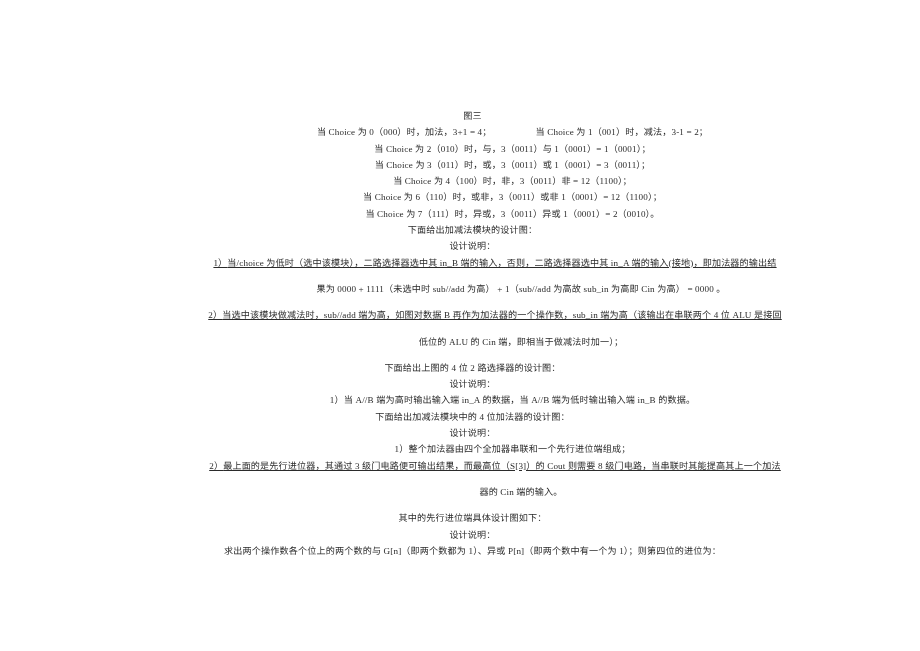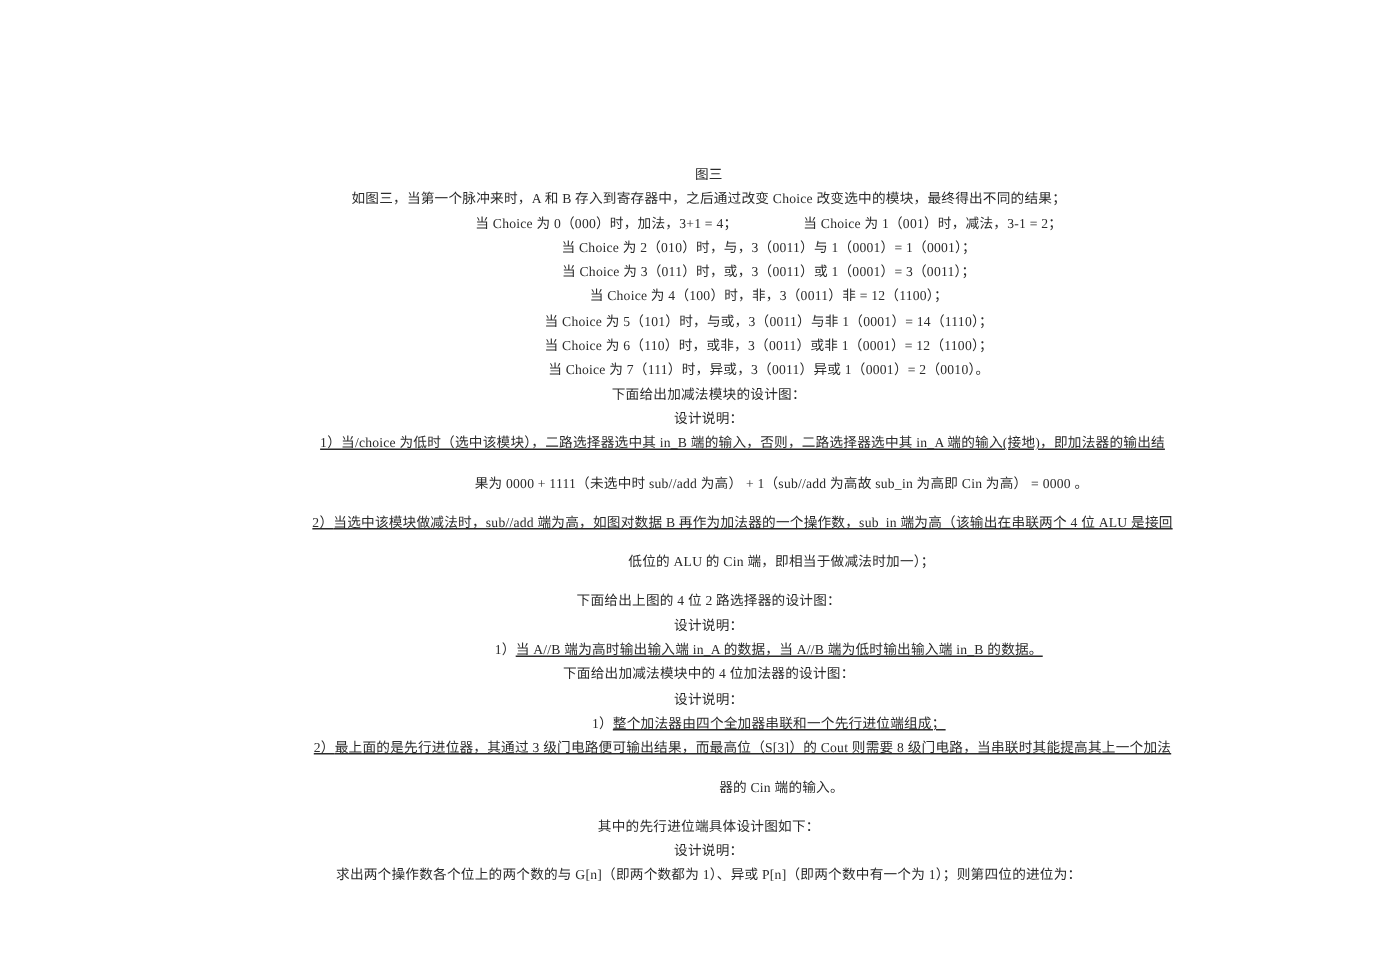--- a/index.html
+++ b/index.html
@@ -25,21 +25,21 @@
     padding: 108px 60px 0 85px;
   }
   .doc-body {
     font-size: 9.1px;
     line-height: 16.3px;
     letter-spacing: 0.15px;
     text-align: center;
   }
   
   .lvl-0 { margin: 0; padding: 0; }       
-  .lvl-item { margin: 0; padding-left: 80px; text-indent: 0; text-decoration: underline; }
+  .lvl-item { margin: 0; padding-left: 80px; text-indent: 0; }
   .lvl-item .num { display: inline-block; }
   .lvl-wrap {
     margin: 0;
     padding-left: 80px;
     text-indent: -17px;
     padding-right: 18px;
     text-decoration: underline;
   }
   .lvl-wrap-inner {
     margin: 10px;
@@ -60,28 +60,26 @@
   .gap-col { display: inline-block; width: 44px; }
 </style>
 </head>
 <body>
 
 <div class="page">
   <div class="doc-body">
 
     <p class="fig-caption">图三</p>
 
-    <p class="lvl-0">如图三，当第一个脉冲来时，A 和 B 存入到寄存器中，之后通过改变 Choice 改变选中的模块，最终得出不同的结果；</p>
 
     <p class="choice-first"><span>当 Choice 为 0（000）时，加法，3+1 = 4；</span><span class="gap-col"></span><span>当 Choice 为 1（001）时，减法，3-1 = 2；</span></p>
 
     <p class="choice-row">当 Choice 为 2（010）时，与，3（0011）与 1（0001）= 1（0001）；</p>
     <p class="choice-row">当 Choice 为 3（011）时，或，3（0011）或 1（0001）= 3（0011）；</p>
     <p class="choice-row">当 Choice 为 4（100）时，非，3（0011）非 = 12（1100）；</p>
-    <p class="choice-row">当 Choice 为 5（101）时，与或，3（0011）与非 1（0001）= 14（1110）；</p>
     <p class="choice-row">当 Choice 为 6（110）时，或非，3（0011）或非 1（0001）= 12（1100）；</p>
     <p class="choice-row">当 Choice 为 7（111）时，异或，3（0011）异或 1（0001）= 2（0010）。</p>
 
     <p class="lvl-0">下面给出加减法模块的设计图：</p>
     <p class="lvl-0">设计说明：</p>
     <p class="lvl-wrap"><span class="num">1）</span><span>当/choice 为低时（选中该模块），二路选择器选中其 in_B 端的输入，否则，二路选择器选中其 in_A 端的输入(接地)，即加法器的输出结</span></p>
     <p class="lvl-wrap-inner">果为 0000 + 1111（未选中时 sub//add 为高） + 1（sub//add 为高故 sub_in 为高即 Cin 为高）  = 0000 。</p>
     <p class="lvl-wrap"><span class="num">2）</span><span>当选中该模块做减法时，sub//add 端为高，如图对数据 B 再作为加法器的一个操作数，sub_in 端为高（该输出在串联两个 4 位 ALU 是接回</span></p>
     <p class="lvl-wrap-inner">低位的 ALU 的 Cin 端，即相当于做减法时加一）；</p>
 

